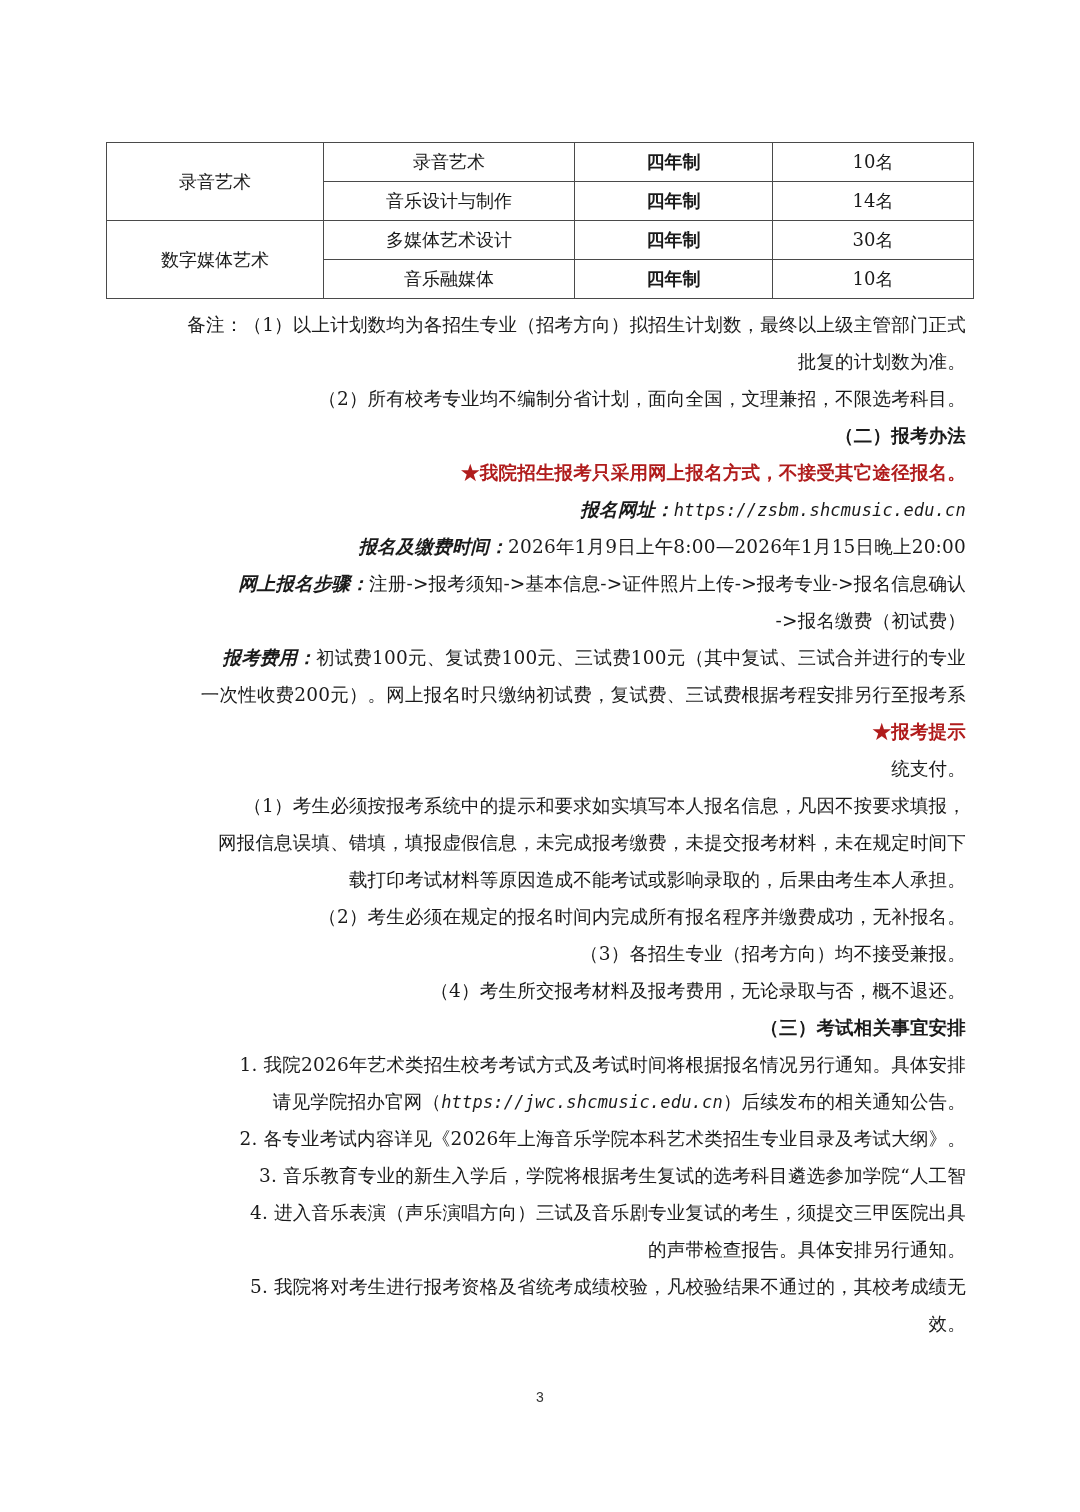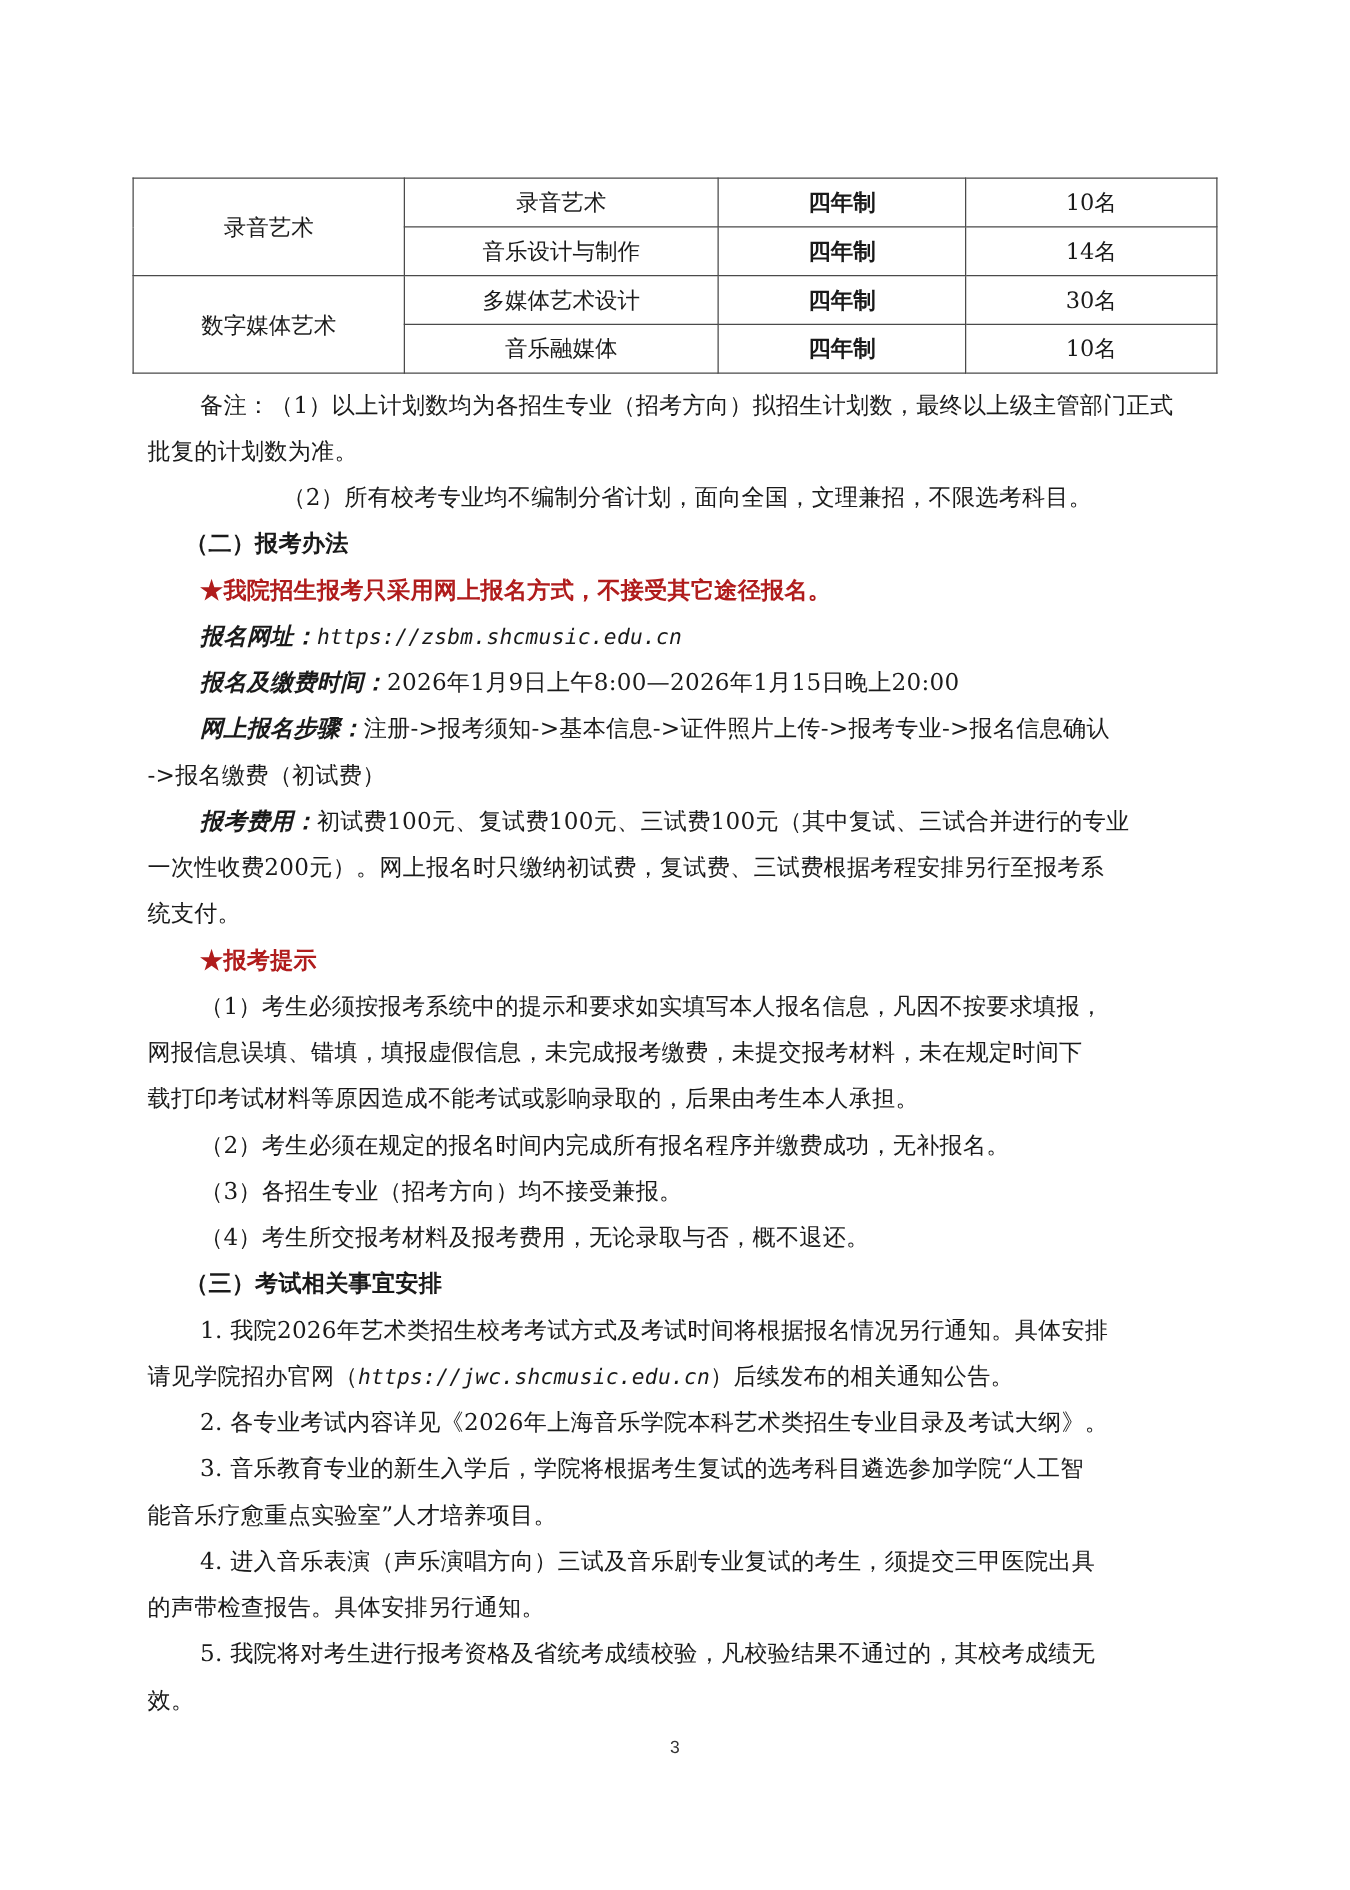--- a/index.html
+++ b/index.html
@@ -64,21 +64,21 @@
       <td class="c4">30名</td>
     </tr>
     <tr>
       <td class="c2">音乐融媒体</td>
       <td class="c3">四年制</td>
       <td class="c4">10名</td>
     </tr>
   </tbody>
     </table>
 
-  <div class="body-text" style="top: 306px;">
+  <div class="body-text" style="top: 306px; text-align: right;">
 
     <div class="line ind">备注：（1）以上计划数均为各招生专业（招考方向）拟招生计划数，最终以上级主管部门正式</div>
     <div class="line">批复的计划数为准。</div>
     <div class="line ind2">（2）所有校考专业均不编制分省计划，面向全国，文理兼招，不限选考科目。</div>
 
     <div class="line ind heading" style="padding-left:30px;">（二）报考办法</div>
     <div class="line ind red">
       <span class="star">★</span><span>我院招生报考只采用网上报名方式，不接受其它途径报名。</span>
     </div>
     <div class="line ind">
@@ -88,39 +88,38 @@
       <span class="bold">报名及缴费时间：</span><span>2026年1月9日上午8:00—2026年1月15日晚上20:00</span>
     </div>
     <div class="line ind">
       <span class="bold">网上报名步骤：</span><span>注册-&gt;报考须知-&gt;基本信息-&gt;证件照片上传-&gt;报考专业-&gt;报名信息确认</span>
     </div>
     <div class="line">-&gt;报名缴费（初试费）</div>
     <div class="line ind">
       <span class="bold">报考费用：</span><span>初试费100元、复试费100元、三试费100元（其中复试、三试合并进行的专业</span>
     </div>
     <div class="line">一次性收费200元）。网上报名时只缴纳初试费，复试费、三试费根据考程安排另行至报考系</div>
-    <div class="line">统支付。</div>
     <div class="line ind red">
       <span class="star">★</span><span>报考提示</span>
     </div>
+    <div class="line">统支付。</div>
     <div class="line ind">（1）考生必须按报考系统中的提示和要求如实填写本人报名信息，凡因不按要求填报，</div>
     <div class="line">网报信息误填、错填，填报虚假信息，未完成报考缴费，未提交报考材料，未在规定时间下</div>
     <div class="line">载打印考试材料等原因造成不能考试或影响录取的，后果由考生本人承担。</div>
     <div class="line ind">（2）考生必须在规定的报名时间内完成所有报名程序并缴费成功，无补报名。</div>
     <div class="line ind">（3）各招生专业（招考方向）均不接受兼报。</div>
     <div class="line ind">（4）考生所交报考材料及报考费用，无论录取与否，概不退还。</div>
 
     <div class="line ind heading" style="padding-left:30px;">（三）考试相关事宜安排</div>
     <div class="line ind">1. 我院2026年艺术类招生校考考试方式及考试时间将根据报名情况另行通知。具体安排</div>
     <div class="line">
       <span>请见学院招办官网（</span><span class="mono">https://jwc.shcmusic.edu.cn</span><span>）后续发布的相关通知公告。</span>
     </div>
     <div class="line ind">2. 各专业考试内容详见《2026年上海音乐学院本科艺术类招生专业目录及考试大纲》。</div>
     <div class="line ind">3. 音乐教育专业的新生入学后，学院将根据考生复试的选考科目遴选参加学院“人工智</div>
-    <div class="line">能音乐疗愈重点实验室”人才培养项目。</div>
     <div class="line ind">4. 进入音乐表演（声乐演唱方向）三试及音乐剧专业复试的考生，须提交三甲医院出具</div>
     <div class="line">的声带检查报告。具体安排另行通知。</div>
     <div class="line ind">5. 我院将对考生进行报考资格及省统考成绩校验，凡校验结果不通过的，其校考成绩无</div>
     <div class="line">效。</div>
   </div>
 
   <div class="page-num">3</div>
 </div>
 
 </body></html>

